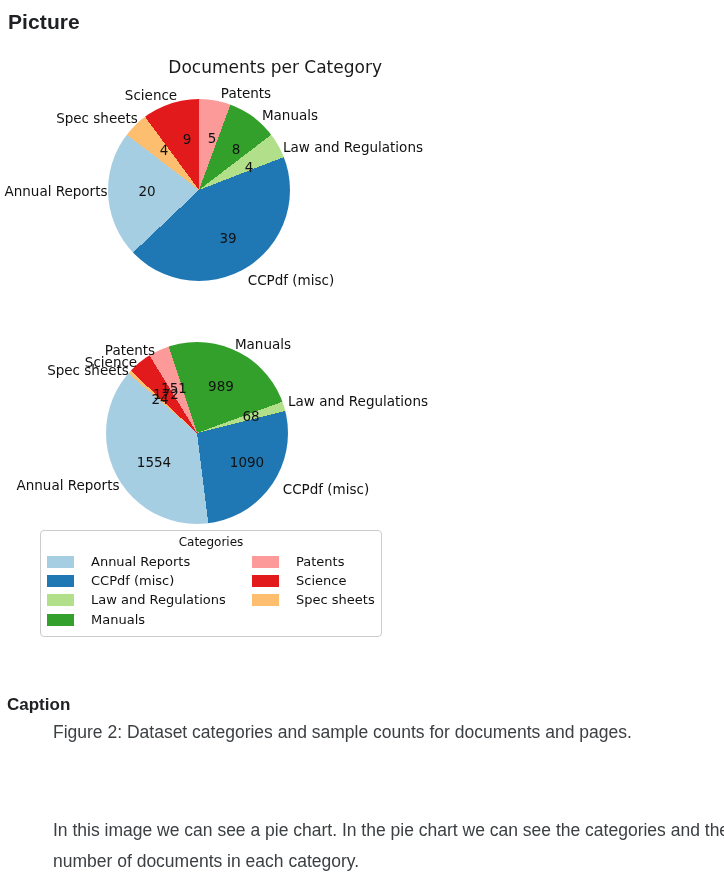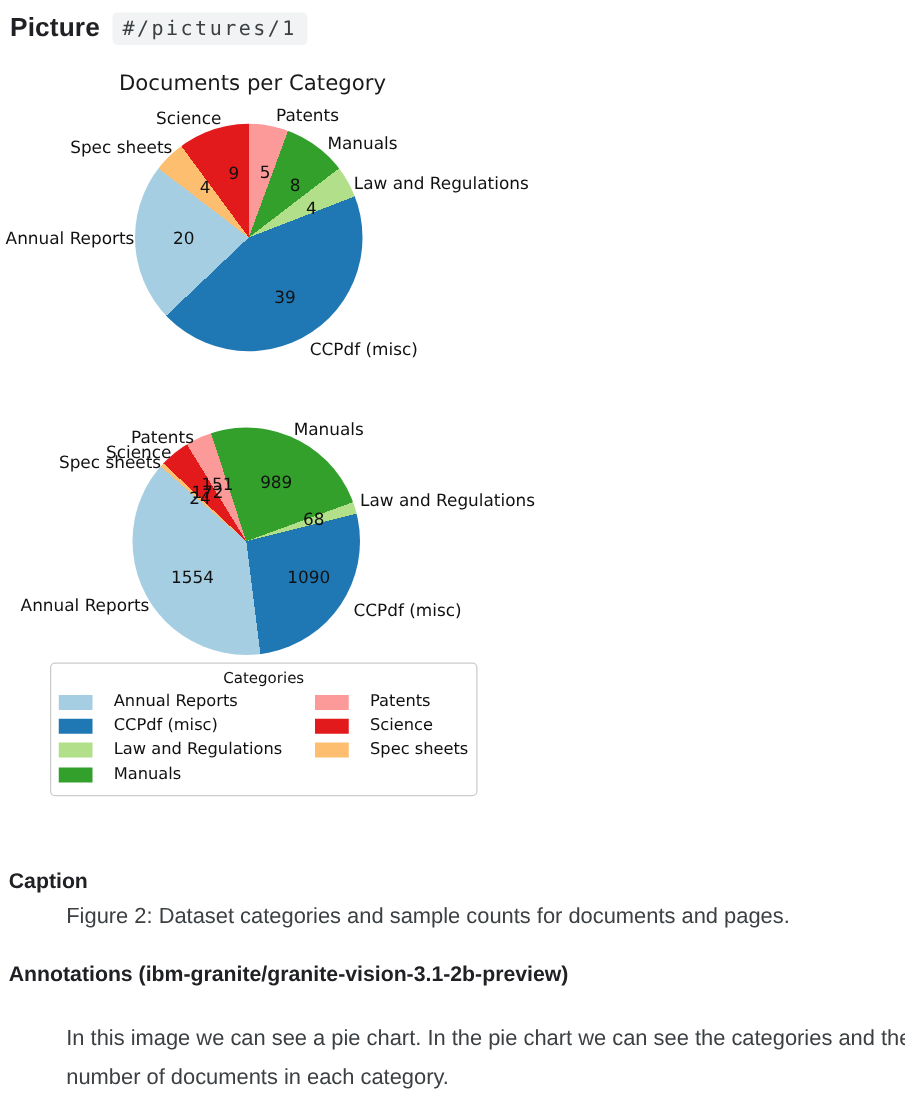--- a/index.html
+++ b/index.html
@@ -10,21 +10,21 @@
   
   .hdr{position:absolute;left:8px;top:10px;display:flex;align-items:center;gap:10px;}
   .hdr-title{font-size:21px;font-weight:600;color:#202124;letter-spacing:.1px;}
   .hdr-code{
     background:#f1f3f4;color:#3c4043;border-radius:4px;
     font-family:"DejaVu Sans Mono","Liberation Mono",monospace;
     font-size:16px;letter-spacing:2px;padding:4px 8px;line-height:18px;
   }
   
   .fig-title{
-    position:absolute;width:360px;text-align:center;
+    position:absolute;width:360px;text-align:right;
     font-family:"DejaVu Sans",sans-serif;font-size:17px;color:#1a1a1a;white-space:nowrap;
   }
   .pie{position:absolute;width:182px;height:182px;border-radius:50%;}
   .clab,.cval{
     position:absolute;transform:translate(-50%,-50%);
     font-family:"DejaVu Sans",sans-serif;font-size:13.5px;color:#111;white-space:nowrap;
   }
   
   #pie1{left:108px;top:99px;}
   .p1-title{left:22px;top:57px;}
@@ -79,21 +79,20 @@
   .ann-head{top:770px;}
   .ann-text{top:815px;}
 </style>
 </head>
 <body>
 
 <div class="page">
 
   <div class="hdr">
     <span class="hdr-title">Picture</span>
-    <span class="hdr-code">#/pictures/1</span>
   </div>
 
   <div class="fig-title p1-title">Documents per Category</div>
   <div class="pie" id="pie1" style="background: conic-gradient(rgb(251, 154, 153) 0%, rgb(251, 154, 153) 5.618%, rgb(51, 160, 44) 5.618%, rgb(51, 160, 44) 14.607%, rgb(178, 223, 138) 14.607%, rgb(178, 223, 138) 19.101%, rgb(31, 120, 180) 19.101%, rgb(31, 120, 180) 62.921%, rgb(166, 206, 227) 62.921%, rgb(166, 206, 227) 85.393%, rgb(253, 191, 111) 85.393%, rgb(253, 191, 111) 89.888%, rgb(227, 26, 28) 89.888%, rgb(227, 26, 28) 100%);"></div>
 
   <span class="clab p1-lab-patents">Patents</span>
   <span class="clab p1-lab-manuals">Manuals</span>
   <span class="clab p1-lab-law">Law and Regulations</span>
   <span class="clab p1-lab-ccpdf">CCPdf (misc)</span>
   <span class="clab p1-lab-annual">Annual Reports</span>
@@ -154,16 +153,15 @@
       <span class="lt">Science</span>
     </div>
     <div class="lrow c2 r3">
       <span class="sw" style="background: rgb(253, 191, 111);"></span>
       <span class="lt">Spec sheets</span>
     </div>
   </div>
 
   <div class="bold-head cap-head">Caption</div>
   <div class="body-text cap-text">Figure 2: Dataset categories and sample counts for documents and pages.</div>
-  <div class="bold-head ann-head">Annotations (ibm-granite/granite-vision-3.1-2b-preview)</div>
   <div class="body-text ann-text">In this image we can see a pie chart. In the pie chart we can see the categories and the number of documents in each category.</div>
 
 </div>
 
 </body></html>

